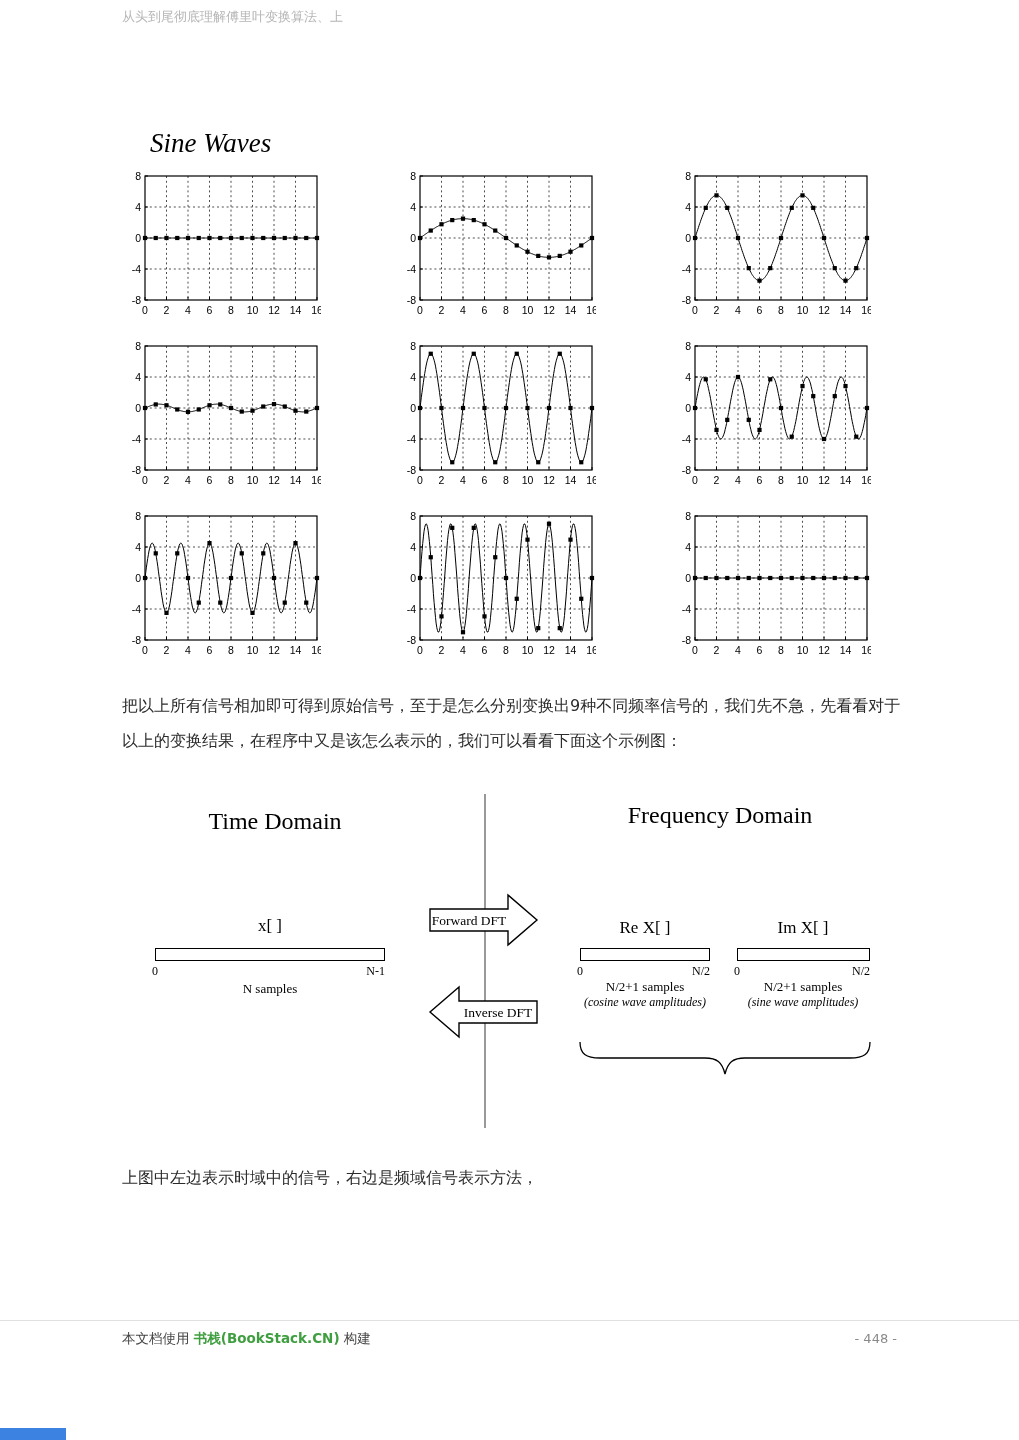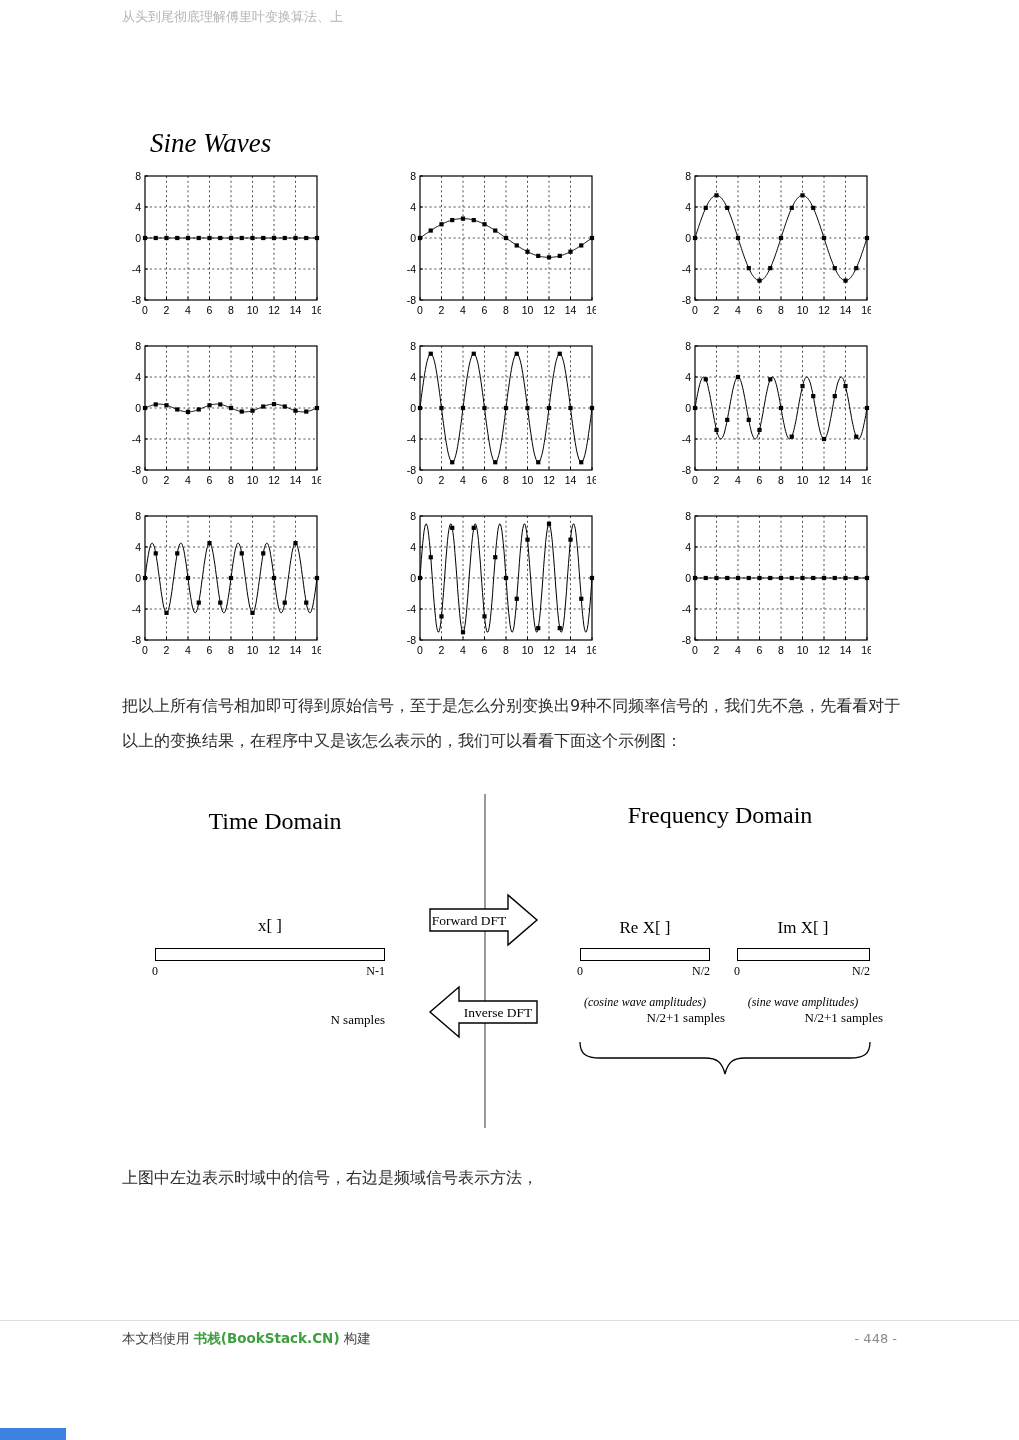--- a/index.html
+++ b/index.html
@@ -43,21 +43,21 @@
   .cells{display:flex;border:1px solid #000;height:13px;background:#fff;box-sizing:border-box;}
   .cell{flex:1;border-right:1px solid #000;}
   .cell:last-child{border-right:none;}
   .x-cells{left:35px;top:156px;width:230px;}
   .re-cells{left:460px;top:156px;width:130px;}
   .im-cells{left:617px;top:156px;width:133px;}
   .endl{font-size:12px;}
   .x0{left:32px;top:172px;}  .xn{left:225px;top:172px;width:40px;text-align:right;}
   .re0{left:457px;top:172px;} .ren{left:550px;top:172px;width:40px;text-align:right;}
   .im0{left:614px;top:172px;} .imn{left:710px;top:172px;width:40px;text-align:right;}
-  .cap{font-size:13px;text-align:right;margin-top:31px;}
+  .cap{font-size:13px;text-align:center;}
   .xcap{left:35px;top:189px;width:230px;}
   .recap{left:445px;top:187px;width:160px;}
   .imcap{left:603px;top:187px;width:160px;}
   .note{font-size:12px;font-style:italic;text-align:center;}
   .renote{left:435px;top:203px;width:180px;}
   .imnote{left:593px;top:203px;width:180px;}
   .brace-cap{left:455px;top:294px;width:300px;font-size:17px;text-align:center;}
 
   
   .footer-line{position:absolute;left:0;top:1320px;width:1019px;height:0;border-top:1px solid #e0e0e0;}

